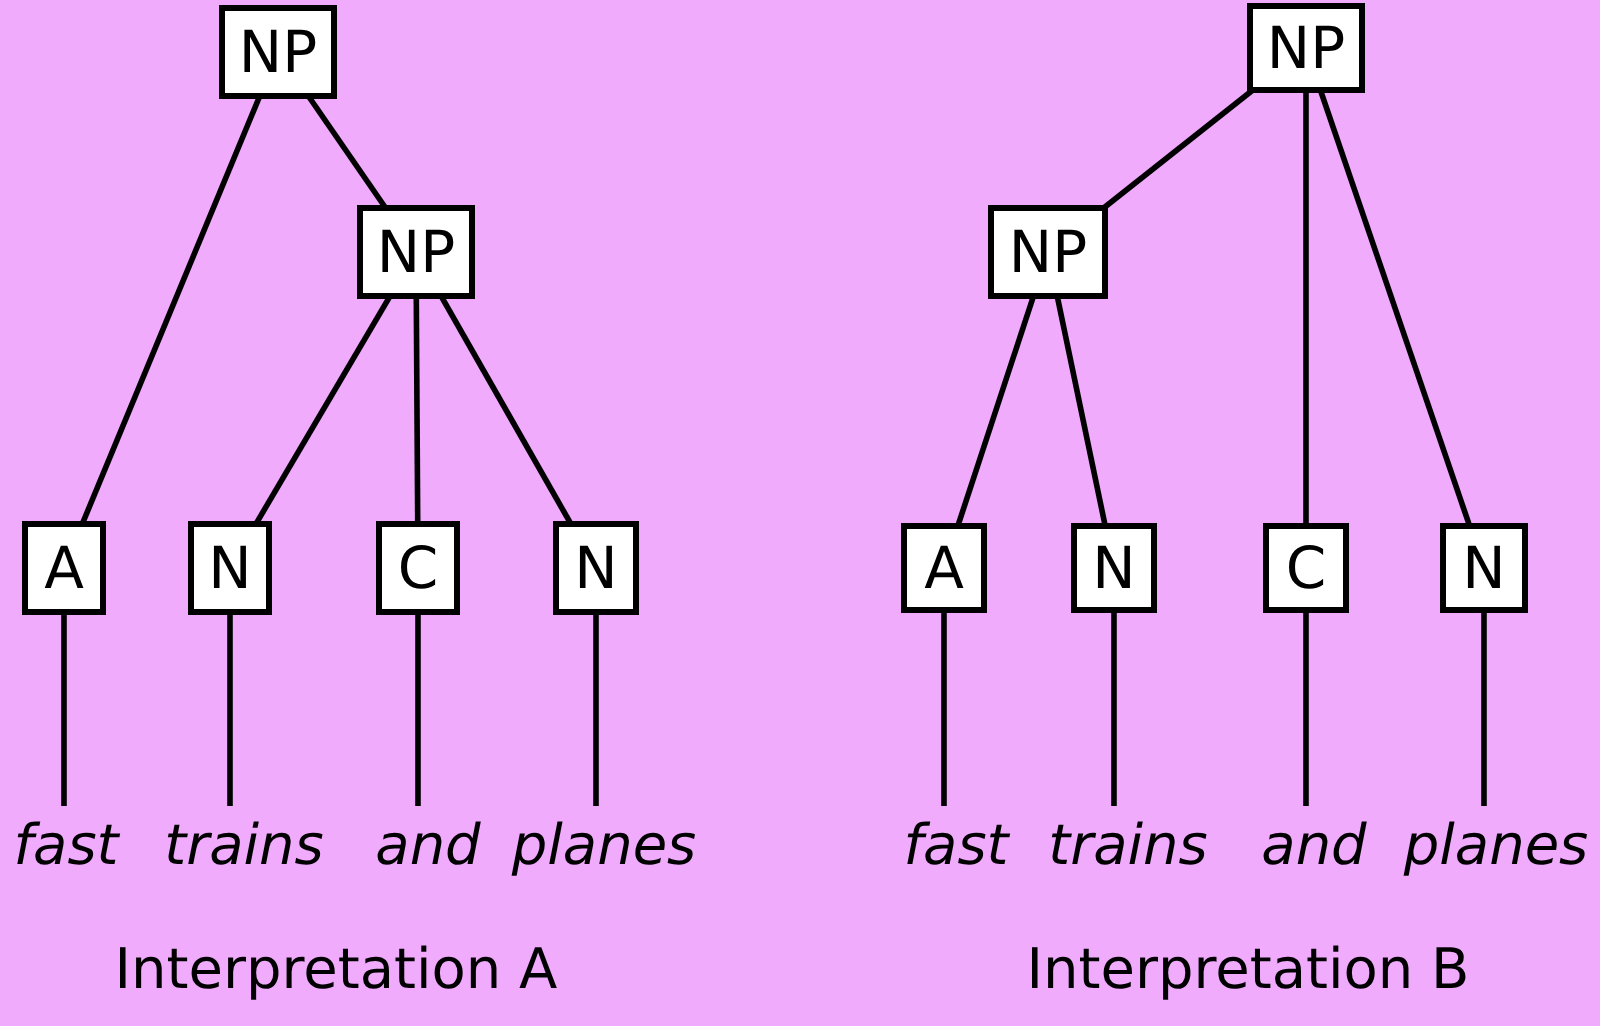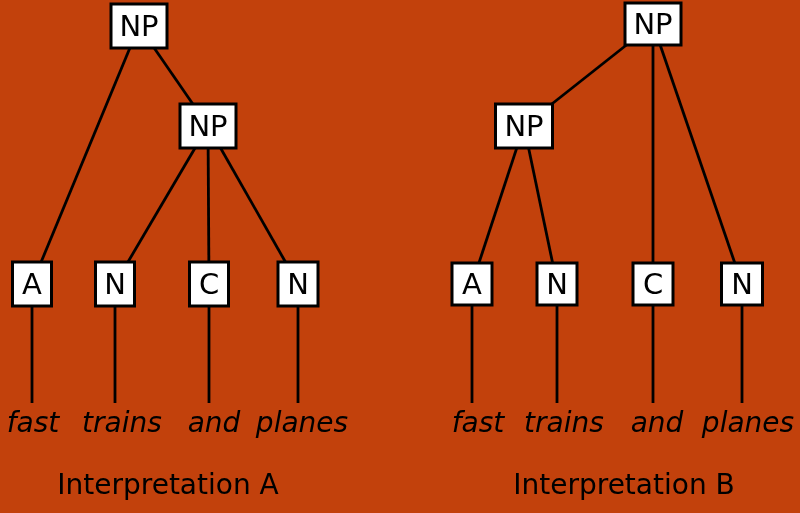--- a/index.html
+++ b/index.html
@@ -4,21 +4,21 @@
 <style>
   html, body {
     margin: 0;
     padding: 0;
     background: #ffffff;
   }
   #canvas {
     position: relative;
     width: 800px;
     height: 513px;
-    background: #c2410c;
+    background: #f0abfc;
     overflow: hidden;
     font-family: "DejaVu Sans", sans-serif;
   }
   svg text {
     font-family: "DejaVu Sans", sans-serif;
     fill: #000000;
   }
   .node-label {
     font-size: 29px;
     text-anchor: middle;

